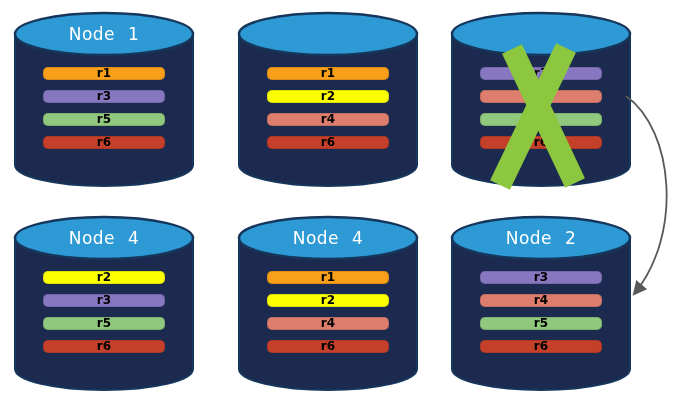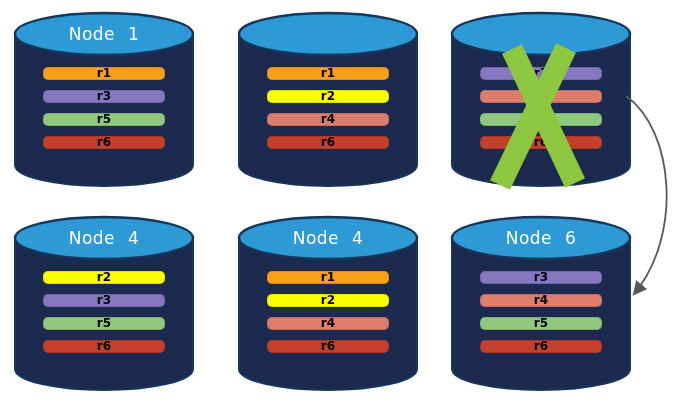--- a/index.html
+++ b/index.html
@@ -144,21 +144,21 @@
       <div class="bar" style="background: rgb(220, 125, 109);">r4</div>
       <div class="bar" style="background: rgb(196, 64, 43);">r6</div>
     </div>
   </div>
 
   <div class="node pos-6">
     <svg class="cyl" width="182" height="177" viewBox="0 0 182 177">
       <path d="M 2 23 L 2 154 A 89 21 0 0 0 180 154 L 180 23 A 89 21 0 0 1 2 23 Z" fill="var(--cylinder-body)" stroke="var(--cylinder-outline)" stroke-width="2"></path>
       <ellipse cx="91" cy="23" rx="89" ry="21" fill="var(--cylinder-top)" stroke="var(--cylinder-outline)" stroke-width="2.5"></ellipse>
     </svg>
-    <div class="node-title">Node 6</div>
+    <div class="node-title">Node 2</div>
     <div class="bars">
       <div class="bar" style="background: rgb(134, 119, 192);">r3</div>
       <div class="bar" style="background: rgb(220, 125, 109);">r4</div>
       <div class="bar" style="background: rgb(144, 201, 125);">r5</div>
       <div class="bar" style="background: rgb(196, 64, 43);">r6</div>
     </div>
   </div>
 
   <svg class="overlay" width="676" height="402" viewBox="0 0 676 402">
     <defs>

